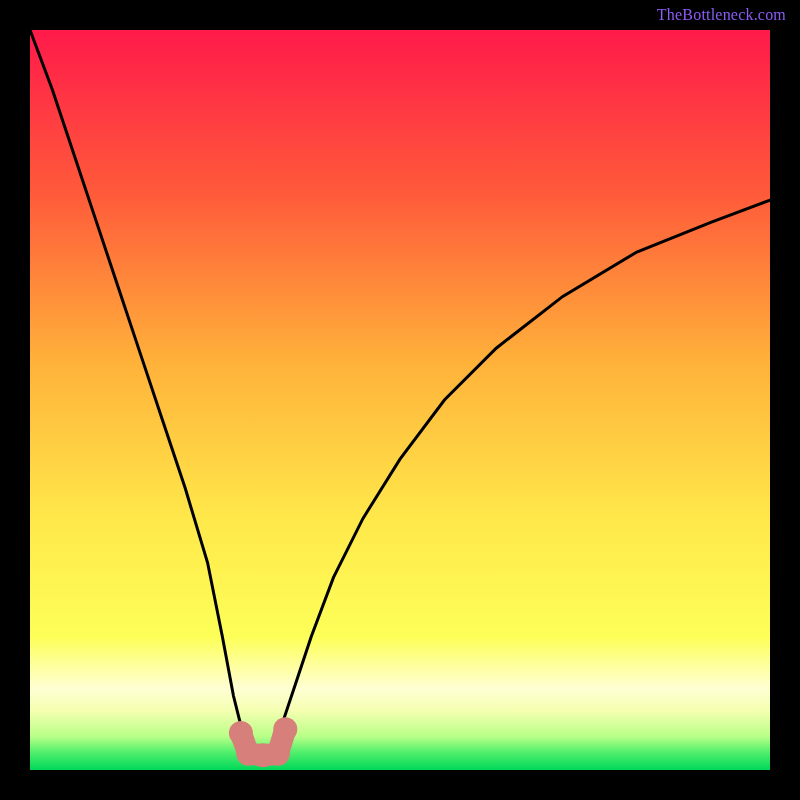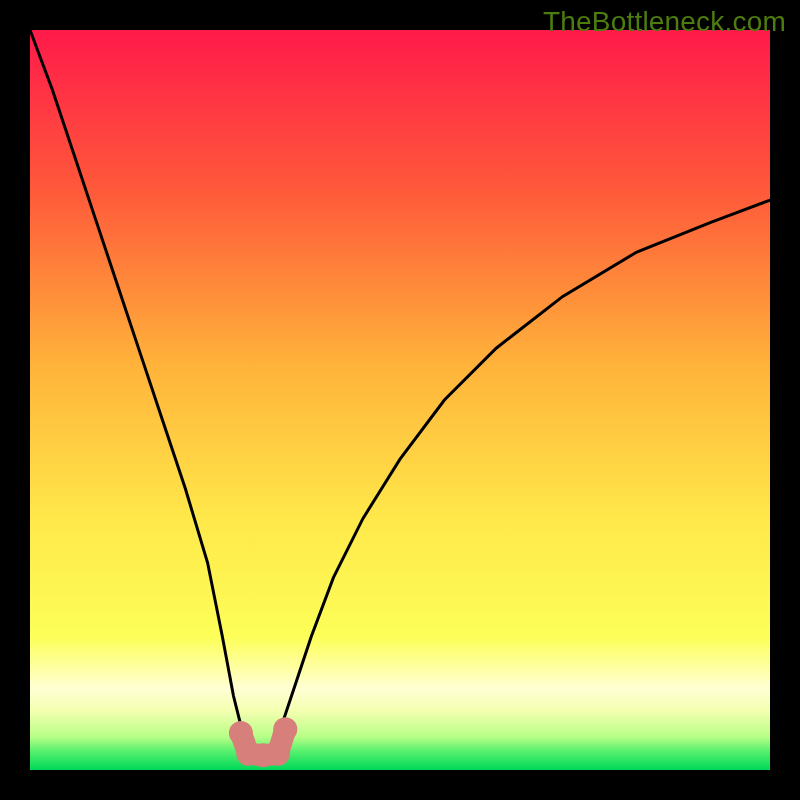--- a/index.html
+++ b/index.html
@@ -24,25 +24,26 @@
     left: 30px;
     top: 30px;
     width: 740px;
     height: 740px;
     
   }
   .watermark {
     position: absolute;
     top: 6px;
     right: 14px;
-    color: #4d7c0f;
-    font-size: 28px;
+    color: #8b5cf6;
+    font-size: 16px;
     letter-spacing: 0.2px;
     font-weight: 400;
     user-select: none;
+    font-family: Liberation Serif, serif;
   }
   svg {
     display: block;
   }
 </style>
 </head>
 <body>
 
 <div class="frame">
 

